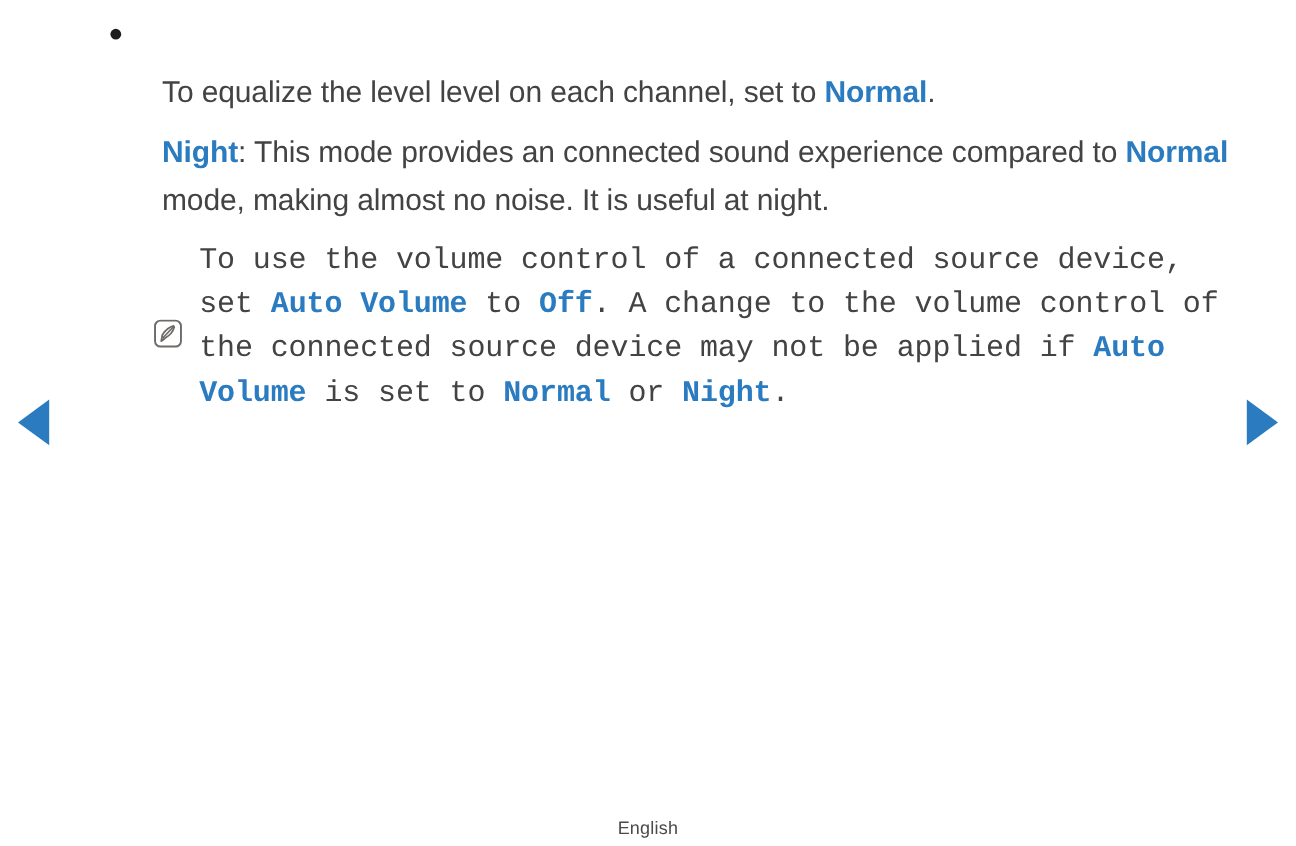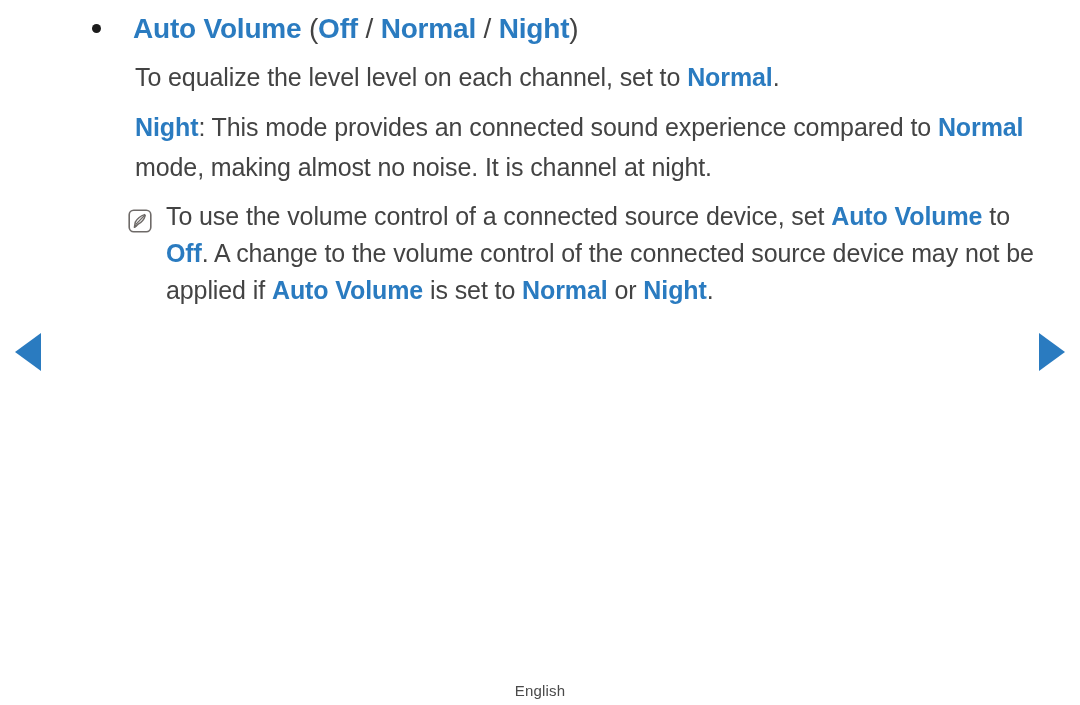--- a/index.html
+++ b/index.html
@@ -65,21 +65,22 @@
   .para-1 { top: 57px; }
   .para-2 { top: 107px; }
 
   
   .note {
     position: absolute;
     left: 128px;
     top: 198px;
     width: 910px;
     display: flex;
-    align-items: flex-start;
+    align-items: center;
+    font-family: Liberation Mono, monospace;
   }
   .note-icon {
     flex: 0 0 auto;
     width: 24px;
     height: 24px;
     margin-top: 11px;
     margin-right: 14px;
   }
   .note-icon svg { display: block; }
   .note-text {
@@ -128,26 +129,25 @@
 </style>
 </head>
 <body>
 
 <div class="page">
 
   <div class="content">
 
     <div class="bullet-row">
       <span class="bullet-dot"></span>
-      <div class="bullet-title"><span class="b">Auto Volume</span><span class="k"> (</span><span class="b">Off</span><span class="k"> / </span><span class="b">Normal</span><span class="k"> / </span><span class="b">Night</span><span class="k">)</span></div>
     </div>
 
     <div class="para para-1"><span>To equalize the level level on each channel, set to </span><span class="b">Normal</span><span>.</span></div>
 
-    <div class="para para-2"><span class="b">Night</span><span>: This mode provides an connected sound experience compared to </span><span class="b">Normal</span><span> mode, making almost no noise. It is channel at night.</span></div>
+    <div class="para para-2"><span class="b">Night</span><span>: This mode provides an connected sound experience compared to </span><span class="b">Normal</span><span> mode, making almost no noise. It is useful at night.</span></div>
 
     <div class="note">
       <span class="note-icon">
         <svg width="24" height="24" viewBox="0 0 24 24" xmlns="http://www.w3.org/2000/svg">
           <rect x="1.2" y="1.2" width="21.6" height="21.6" rx="4.5" ry="4.5" fill="none" stroke="#6e6a68" stroke-width="1.6"></rect>
           <path d="M16.6 5.6 C13.2 6.6 9.4 9.4 7.3 13.1 L6.4 18.3 L10.2 15.2
                    C13.6 13.4 16.2 10.2 17.2 6.6 Z" fill="none" stroke="#6e6a68" stroke-width="1.5" stroke-linejoin="round"></path>
           <path d="M16.9 6.0 L7.6 15.6" fill="none" stroke="#6e6a68" stroke-width="1.3"></path>
           <path d="M6.4 18.3 L8.9 16.4" fill="none" stroke="#6e6a68" stroke-width="1.3"></path>
         </svg>

